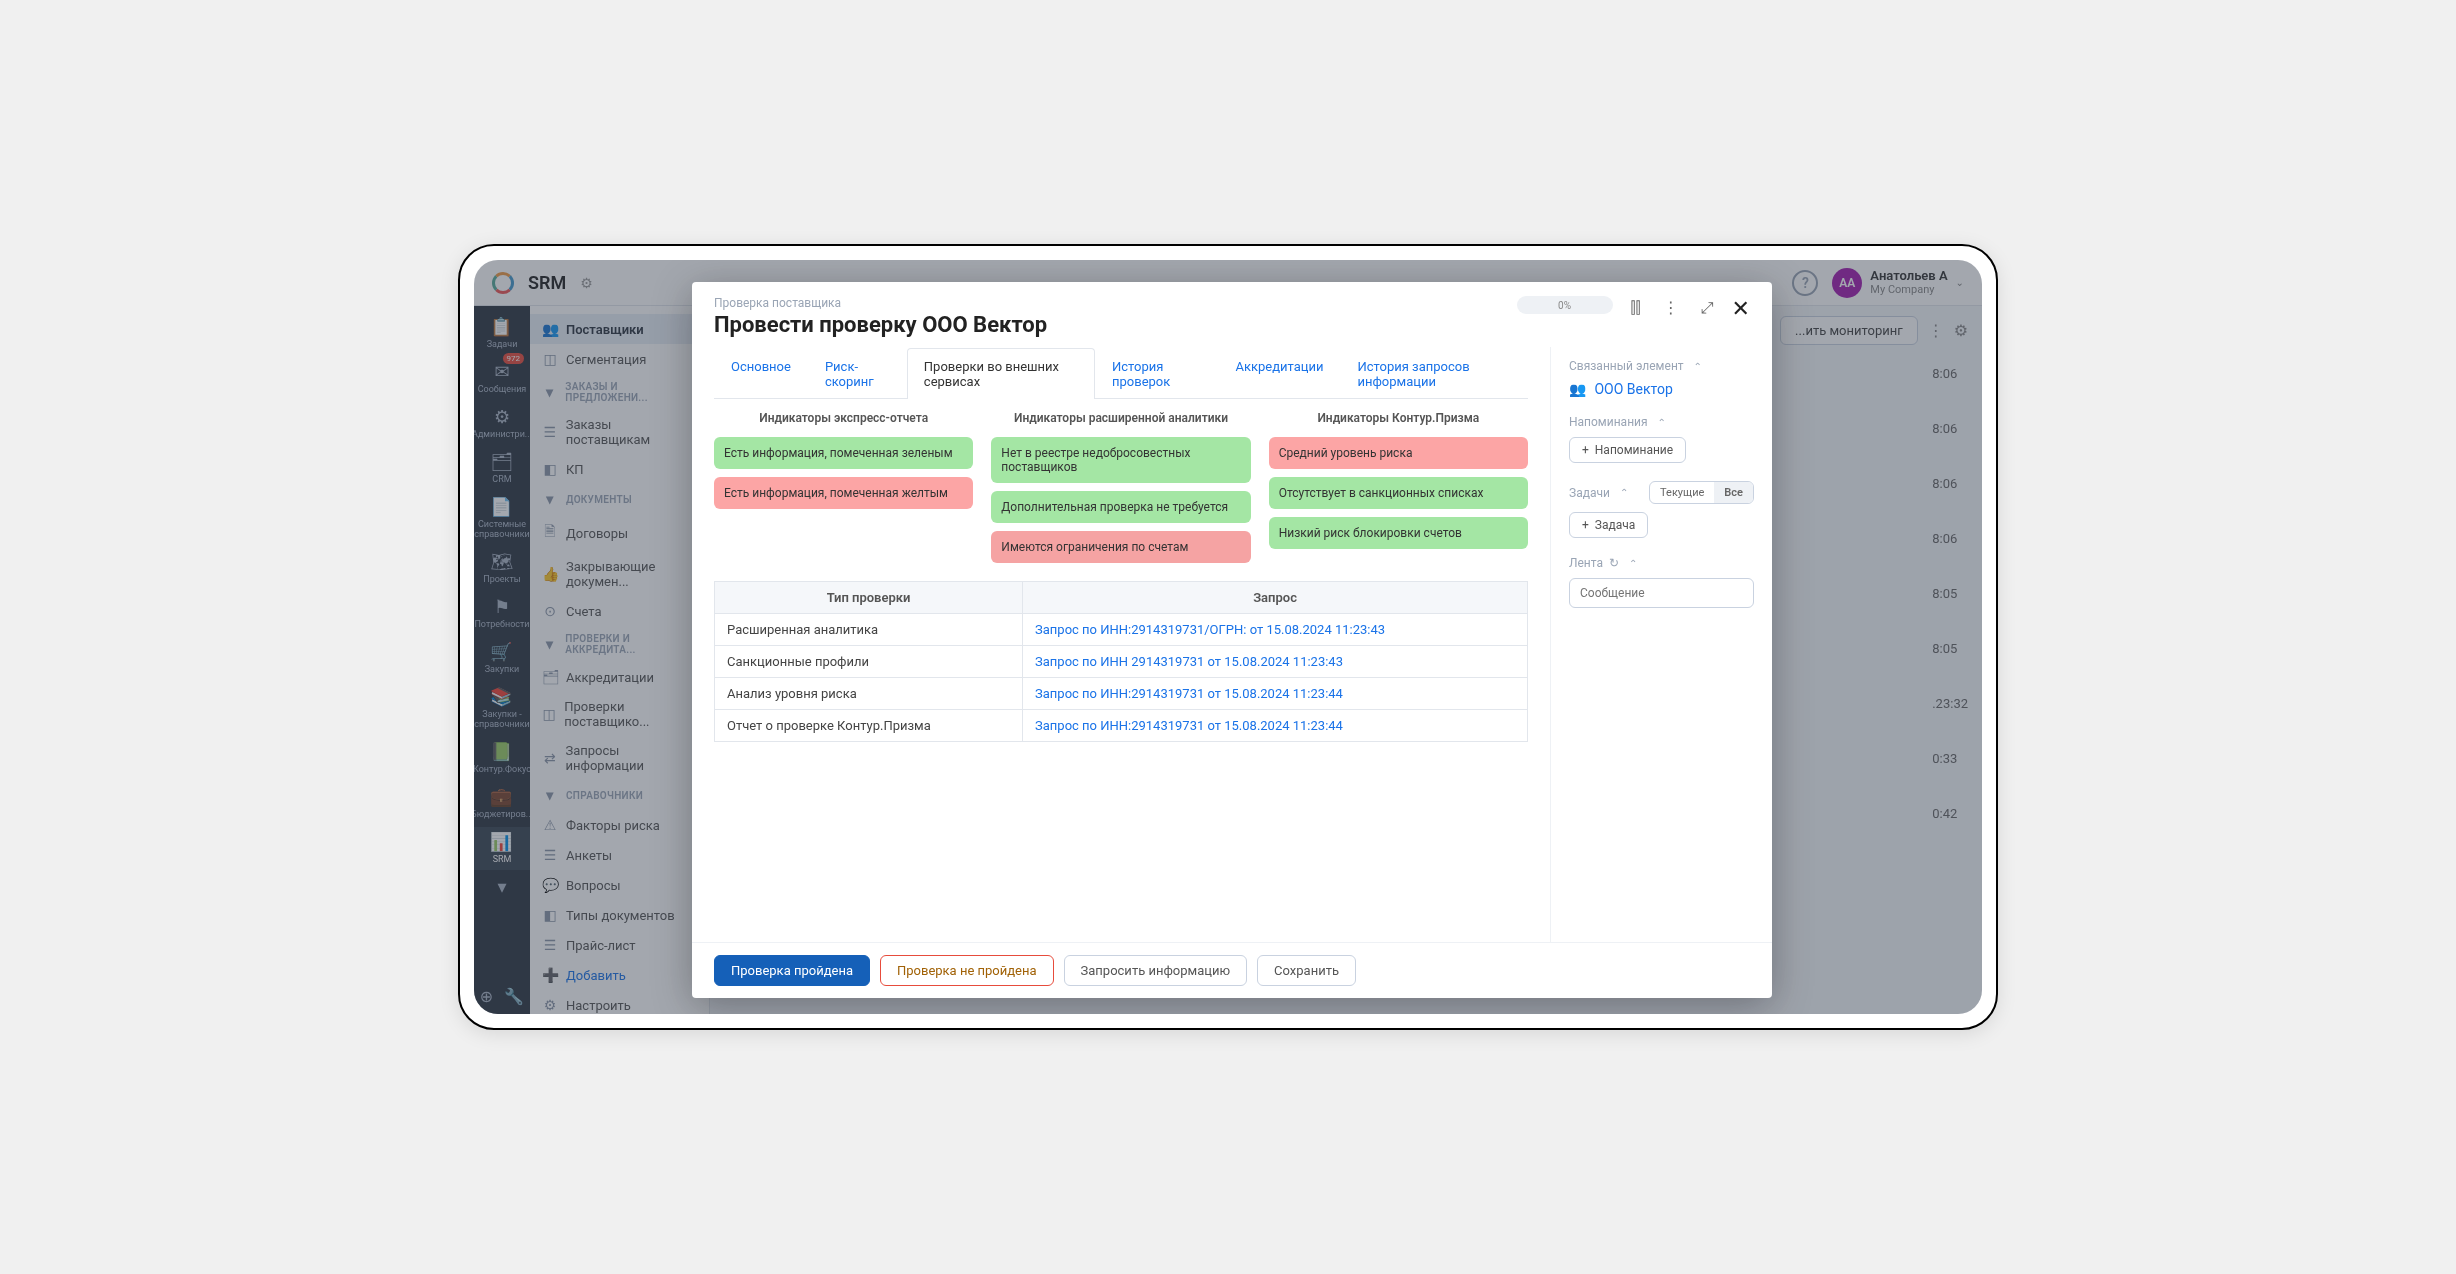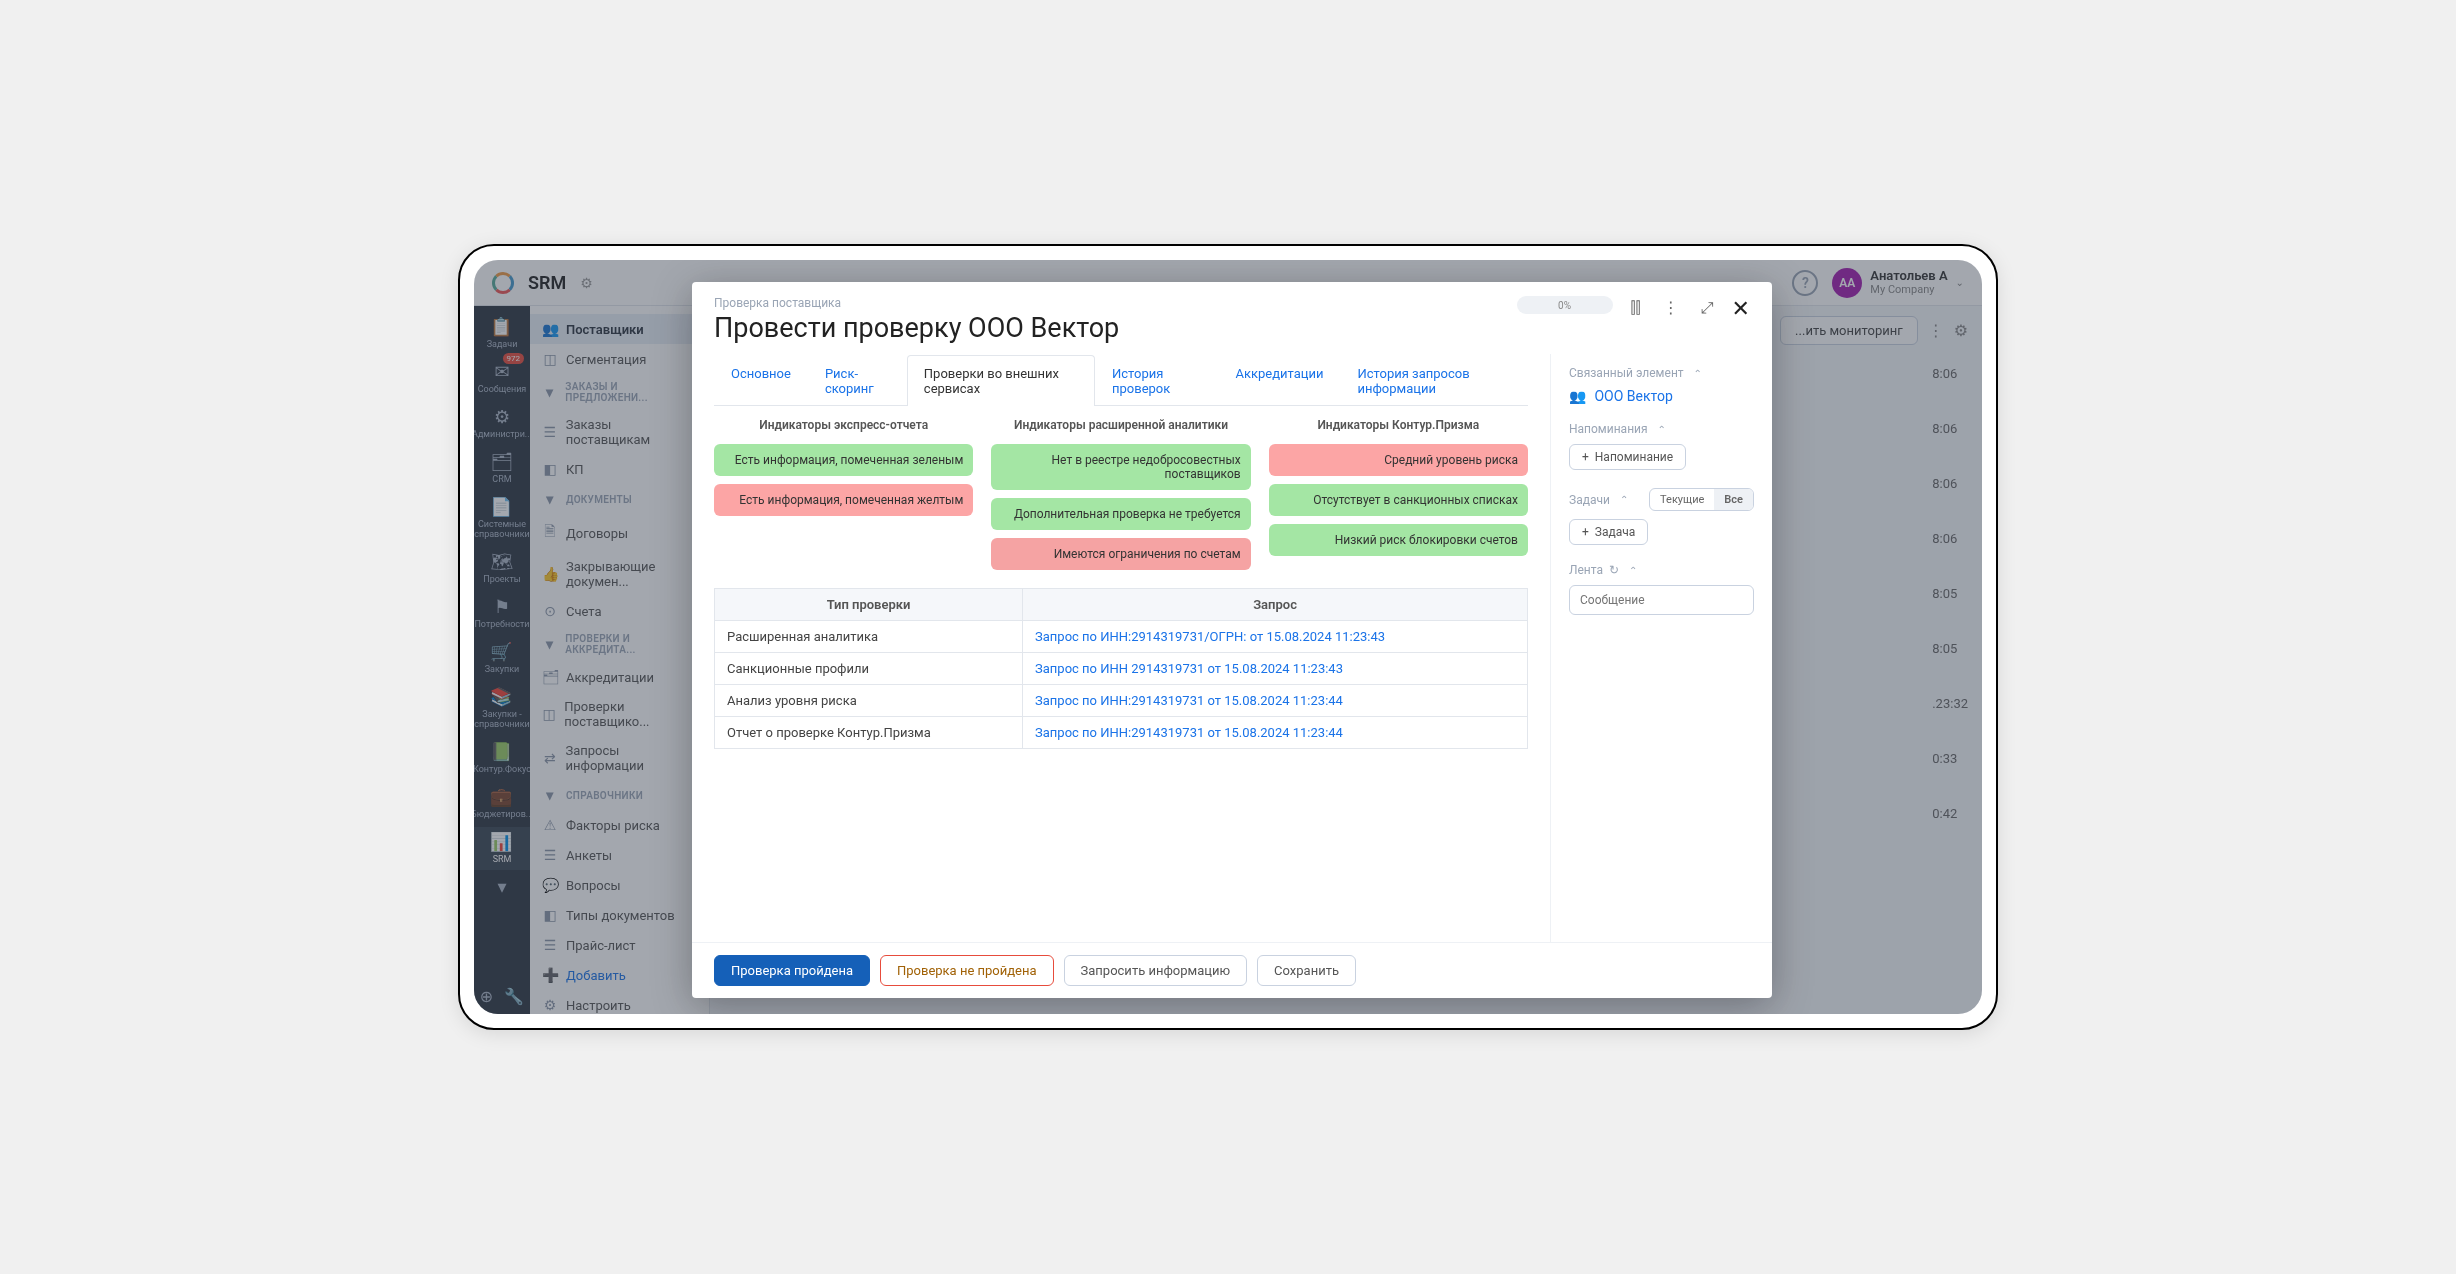--- a/index.html
+++ b/index.html
@@ -35,33 +35,33 @@
 .nav-icon{width:16px;text-align:center;color:#8b96a8;font-size:14px}
 .nav-add{color:#1a73e8}
 .main-area{flex:1;background:#f5f7fa;position:relative}
 .bg-action-row{position:absolute;top:10px;right:14px;display:flex;gap:10px;align-items:center}
 .btn-outline{background:#fff;border:1px solid #c9d2e0;border-radius:6px;padding:6px 14px;font-size:13px;color:#444}
 .bg-list{position:absolute;top:60px;right:14px;display:flex;flex-direction:column;gap:40px;font-size:13px;color:#666}
 .modal{position:absolute;left:218px;top:22px;width:1080px;height:716px;background:#fff;border-radius:4px;box-shadow:0 8px 40px rgba(0,0,0,.3);display:flex;flex-direction:column}
 .modal-head{padding:14px 22px 10px;display:flex;align-items:flex-start;gap:14px}
 .modal-titles{flex:1}
 .breadcrumb{font-size:12px;color:#9aa5b5}
-.modal-title{font-size:27px;font-weight:400;color:#222;margin-top:2px}
+.modal-title{font-size:22px;font-weight:700;color:#222;margin-top:2px}
 .progress-pill{width:96px;height:18px;background:#eef1f5;border-radius:10px;display:flex;align-items:center;justify-content:center;font-size:10px;color:#888}
 .head-icon{color:#666;font-size:16px;cursor:pointer;padding:2px 4px}
 .close-x{font-size:22px;font-weight:300;color:#222;cursor:pointer}
 .modal-body{flex:1;display:flex;overflow:hidden}
 .content-col{flex:1;padding:0 22px;overflow-y:auto}
 .tabs{display:flex;gap:0;border-bottom:1px solid #e2e6ec;margin-bottom:12px}
 .tab{padding:10px 16px;font-size:13px;color:#1a73e8;cursor:pointer;border:1px solid transparent;border-bottom:none;position:relative;top:1px}
 .tab.active{color:#333;border-color:#e2e6ec;background:#fff;border-radius:4px 4px 0 0}
 .indicator-row{display:flex;gap:18px;margin-bottom:18px}
 .indicator-col{flex:1;display:flex;flex-direction:column;gap:8px;align-items:center}
 .indicator-col-title{font-size:12px;font-weight:600;color:#555;text-align:center;margin-bottom:4px}
-.pill{width:100%;padding:9px 10px;border-radius:6px;font-size:12px;text-align:right;color:#333}
+.pill{width:100%;padding:9px 10px;border-radius:6px;font-size:12px;text-align:left;color:#333}
 .pill.green{background:#a4e6a4}
 .pill.yellow{background:#fca5a5}
 .pill.red{background:#f5a3a3}
 .check-table{width:100%;border-collapse:collapse;font-size:13px}
 .check-table th{background:#f5f7fa;border:1px solid #e2e6ec;padding:8px;font-weight:600;color:#555;text-align:center}
 .check-table td{border:1px solid #e2e6ec;padding:8px 12px;color:#444}
 .check-table td.link{color:#1a73e8;cursor:pointer}
 .side-col{width:222px;border-left:1px solid #eef1f5;padding:12px 18px;overflow-y:auto}
 .side-section{margin-bottom:18px}
 .side-label{font-size:12px;color:#9aa5b5;display:flex;align-items:center;gap:6px;margin-bottom:8px}

